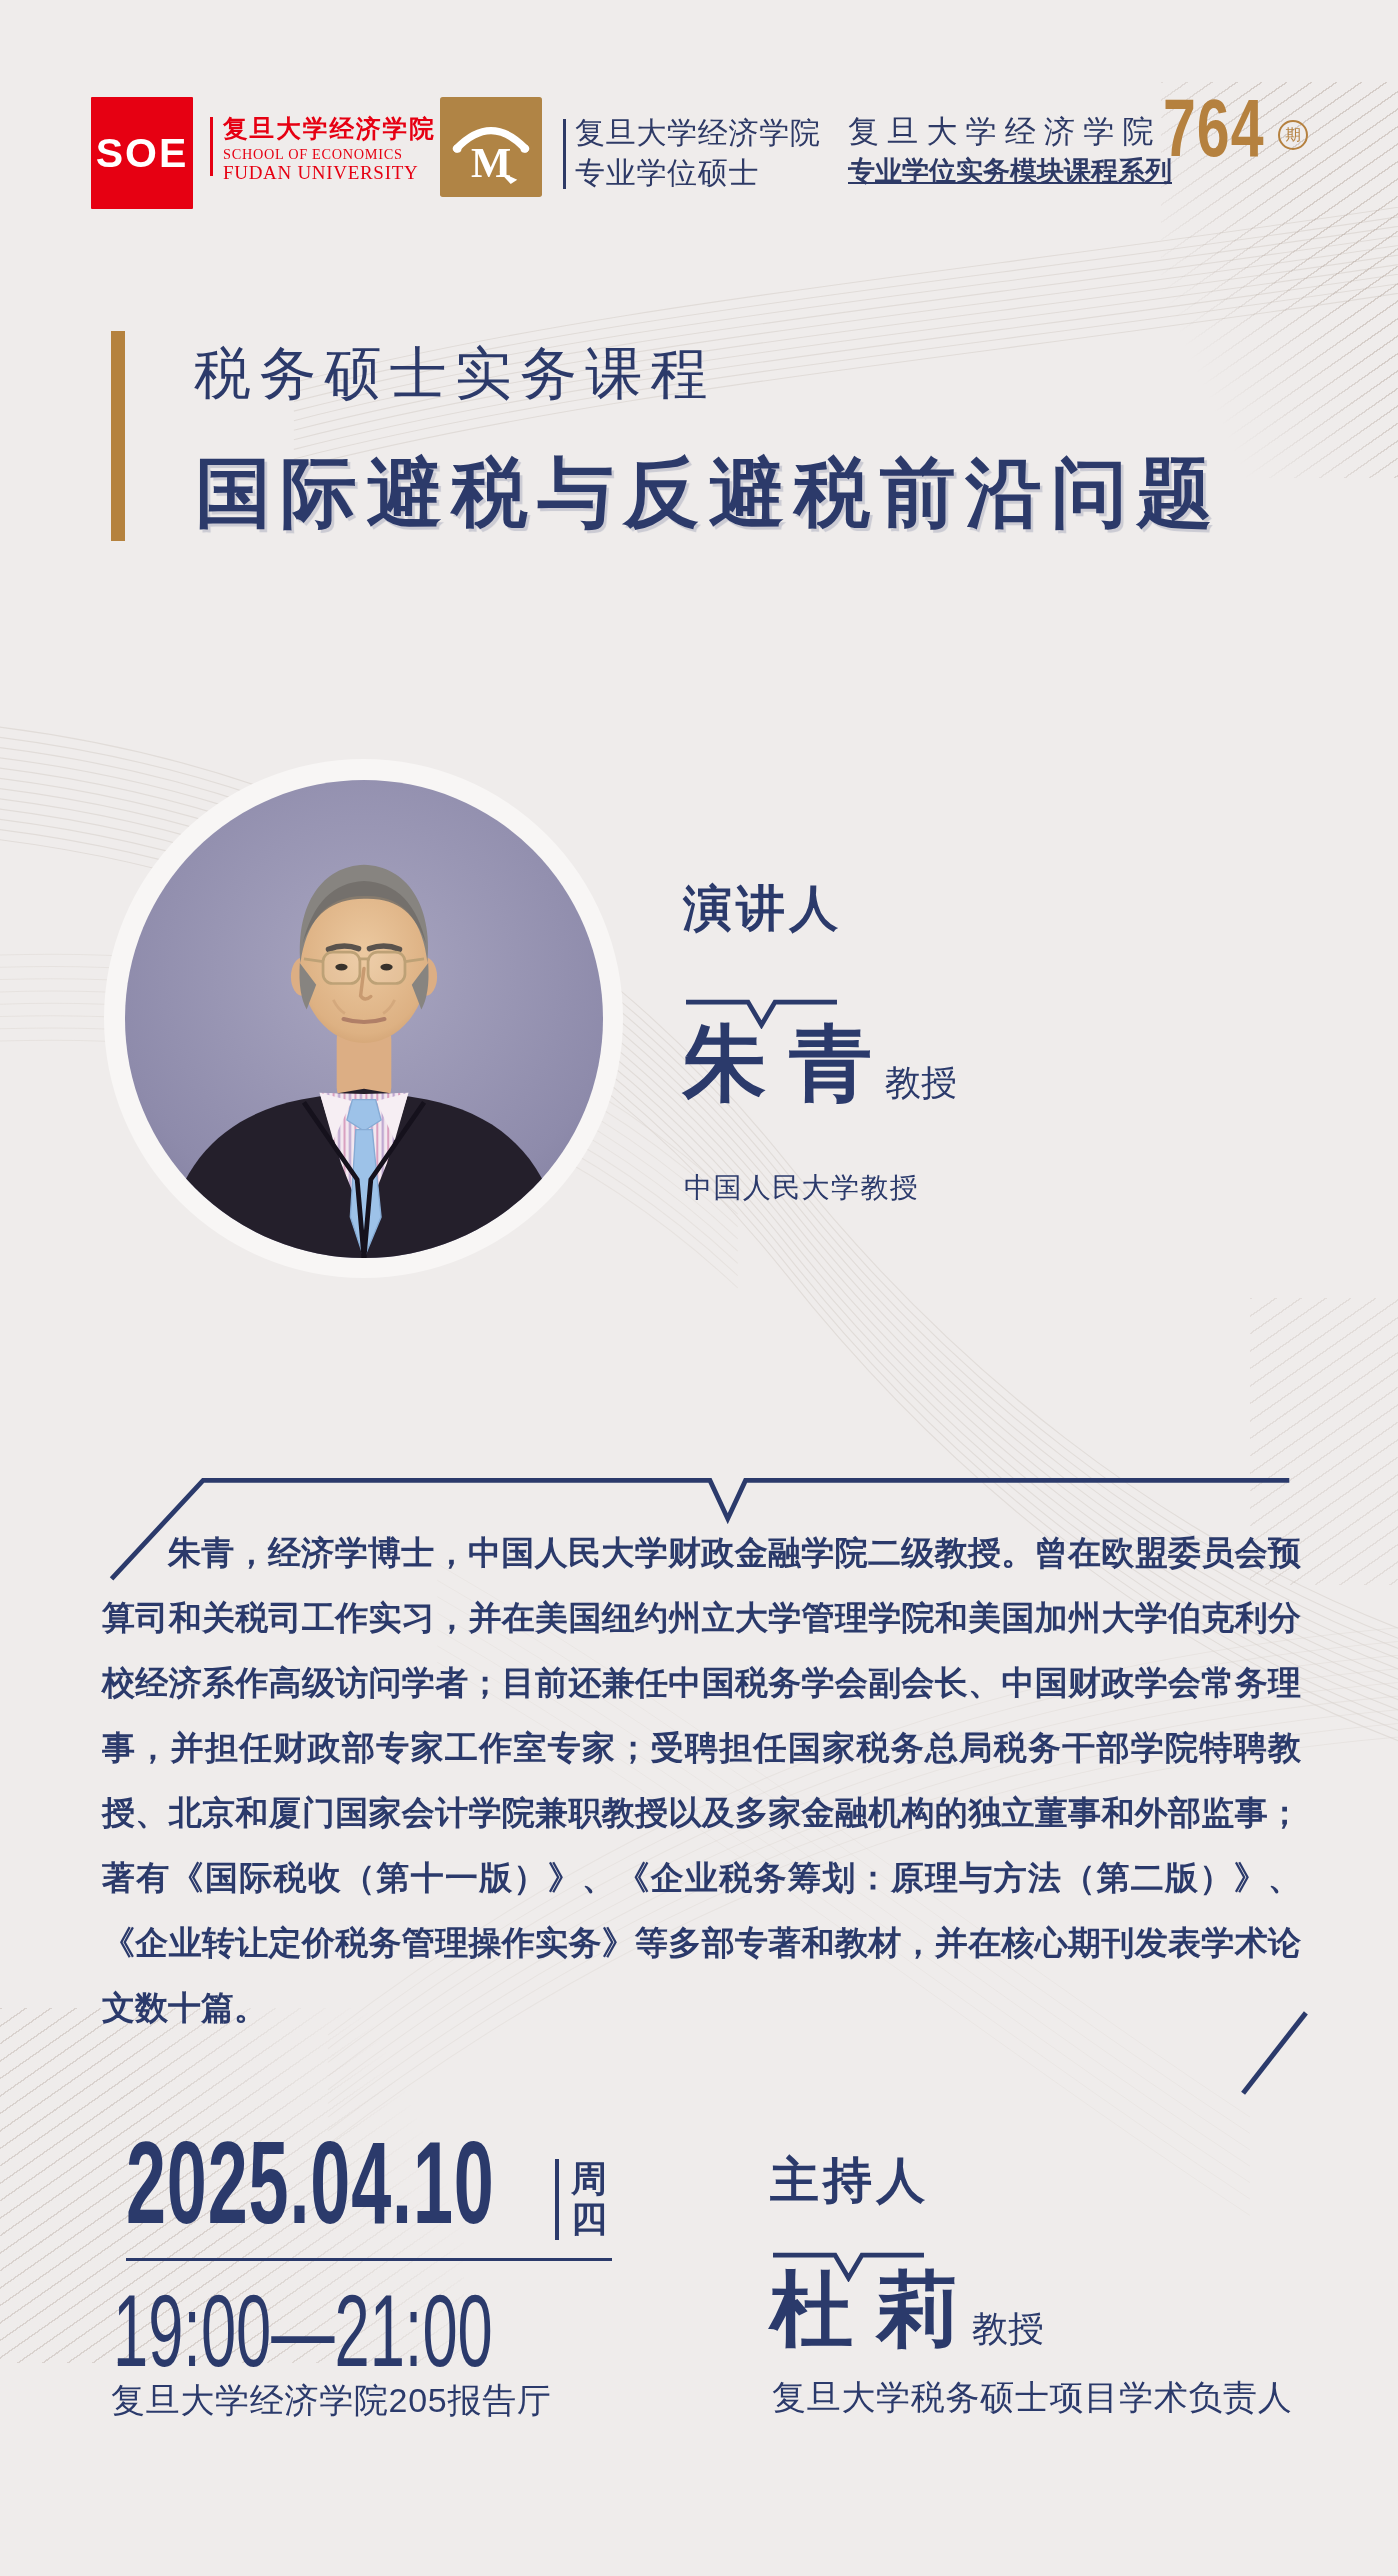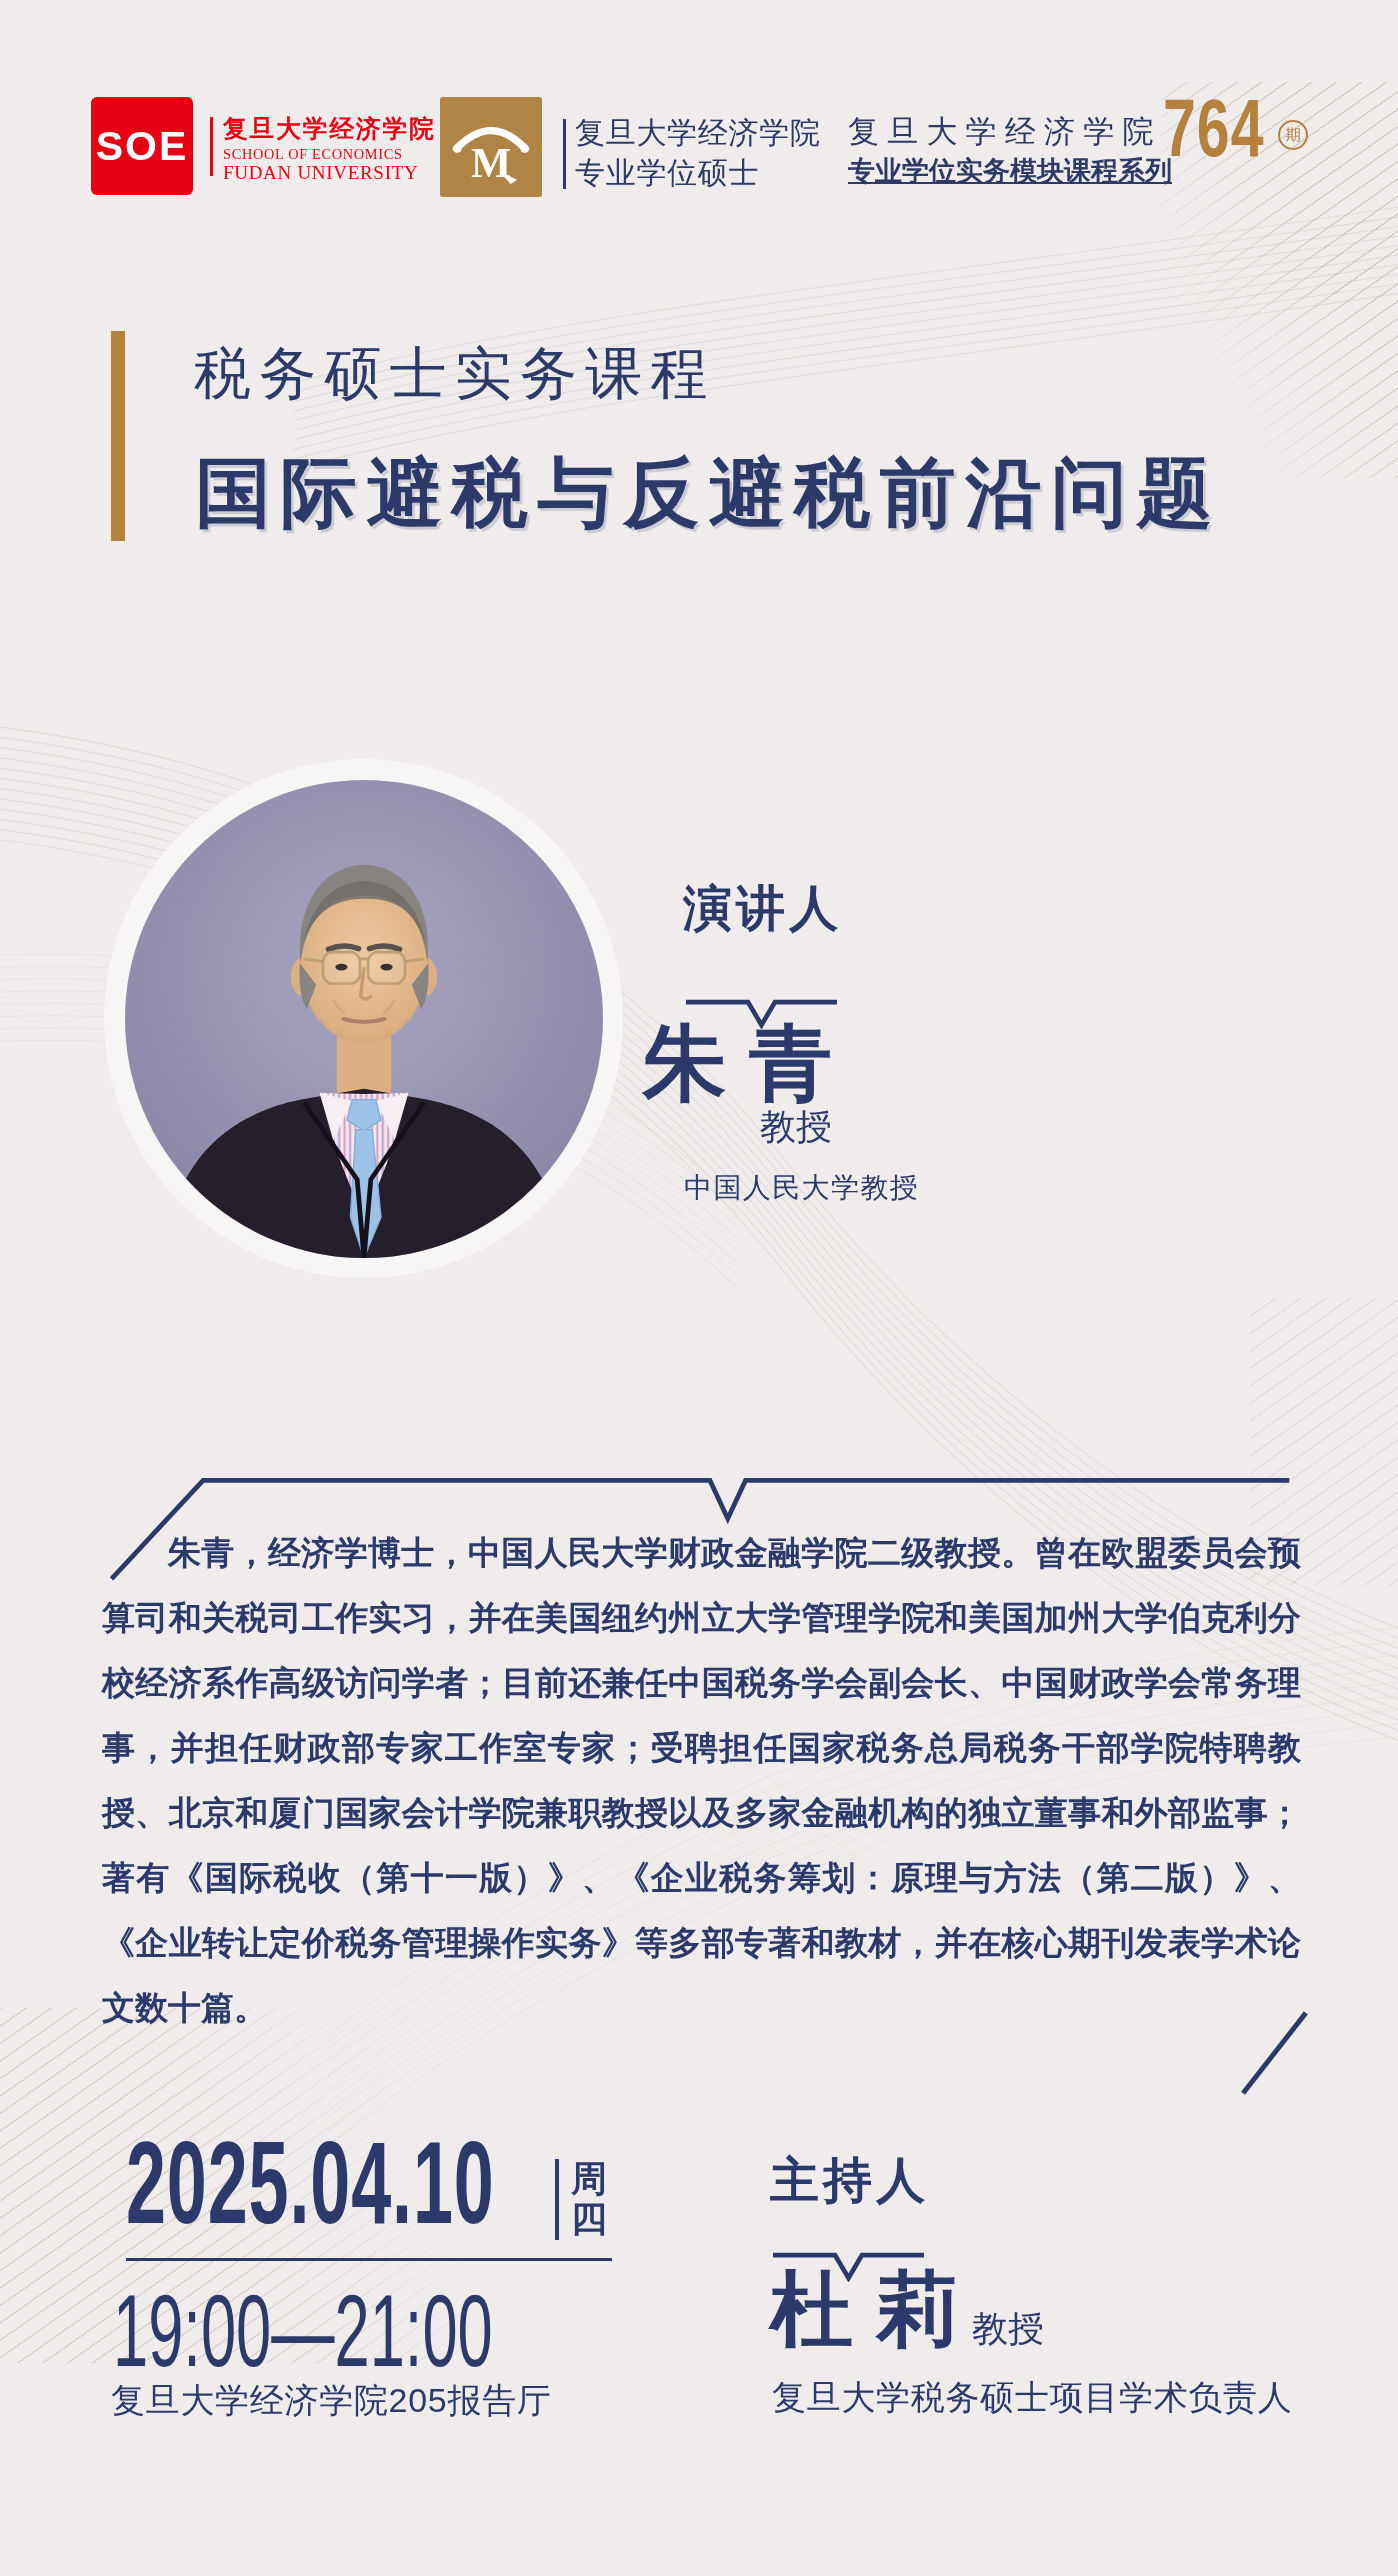--- a/index.html
+++ b/index.html
@@ -18,21 +18,21 @@
   }
   .pin-tr{left:1161px;top:82px;width:238px;height:396px;
     -webkit-mask-image:linear-gradient(245deg,#000 35%,transparent 80%);
     mask-image:linear-gradient(245deg,#000 35%,transparent 80%);}
   .pin-bl{left:0;top:2008px;width:464px;height:355px;opacity:.85;
     -webkit-mask-image:linear-gradient(65deg,#000 40%,transparent 85%);
     mask-image:linear-gradient(65deg,#000 40%,transparent 85%);}
   .pin-mr{left:1250px;top:1298px;width:149px;height:287px;opacity:.5;}
   .content{z-index:2;}
   
-  .soe-block{left:91px;top:97px;width:102px;height:98px;background:#e60012;border-radius:6px;
+  .soe-block{left:91px;top:97px;width:102px;height:112px;background:#e60012;border-radius:1px;
     display:flex;align-items:center;justify-content:center;}
   .soe-abbr{color:#fff;font-size:41px;font-weight:bold;letter-spacing:2px;}
   .red-divider{left:210px;top:117px;width:3.4px;height:59px;background:#e60012;}
   .soe-text{left:223px;top:115px;color:#e60012;font-family:"Liberation Serif",serif;}
   .soe-cn{font-size:24.6px;font-weight:bold;letter-spacing:2px;line-height:27px;}
   .soe-en1{font-size:14.3px;letter-spacing:0.7px;line-height:18px;margin-top:2.7px;}
   .soe-en2{font-size:19px;letter-spacing:0.7px;line-height:19px;}
   .m-block{left:440px;top:97px;width:102px;height:100px;background:#b08445;border-radius:2.7px;
     display:flex;align-items:center;justify-content:center;}
   .navy-divider{left:563px;top:119px;width:3.4px;height:70px;background:#2e3a66;}
@@ -52,21 +52,21 @@
   .main-title{left:183px;top:443px;font-size:76px;font-weight:bold;letter-spacing:9.6px;color:#2c3a6a;
     white-space:nowrap;text-shadow:2.7px 3.4px 0.7px rgba(44,58,106,.18);margin-left:12px;}
   
   .photo-ring{left:104px;top:759px;width:519px;height:519px;border-radius:50%;background:#f8f6f5;}
   .photo-inner{left:20.5px;top:20.5px;width:478px;height:478px;border-radius:50%;overflow:hidden;}
   .sec-label{font-size:49px;font-weight:bold;letter-spacing:4.1px;white-space:nowrap;}
   .spk-label{left:683px;top:876px;}
   .notch{stroke:#2b3a6b;stroke-width:7;fill:none;}
   .spk-notch{left:683px;top:998px;}
   .name-row{display:flex;align-items:flex-end;white-space:nowrap;}
-  .spk-name-row{left:643px;top:1020px;flex-direction:column;}
+  .spk-name-row{left:683px;top:1020px;}
   .big-name{font-size:83px;font-weight:bold;line-height:1.05;}
   .honorific{font-size:36px;line-height:1.1;margin-left:13px;padding-bottom:4.1px;}
   .spk-affil{left:684px;top:1169px;font-size:28px;letter-spacing:1.4px;white-space:nowrap;}
   
   .bio-heading{left:796px;top:1356px;transform:translateX(-50%);font-size:49px;font-weight:bold;
     letter-spacing:5.5px;white-space:nowrap;}
   .bio-frame{left:102px;top:1453px;}
   .bio-par{left:102px;top:1520px;width:1199px;font-size:33px;line-height:65px;font-weight:bold;
     text-align:justify;text-indent:2em;color:#2b3a6b;}
   .bio-close{left:1272px;top:2002px;width:4.8px;height:102px;background:#2b3a6b;transform:rotate(38deg);}

